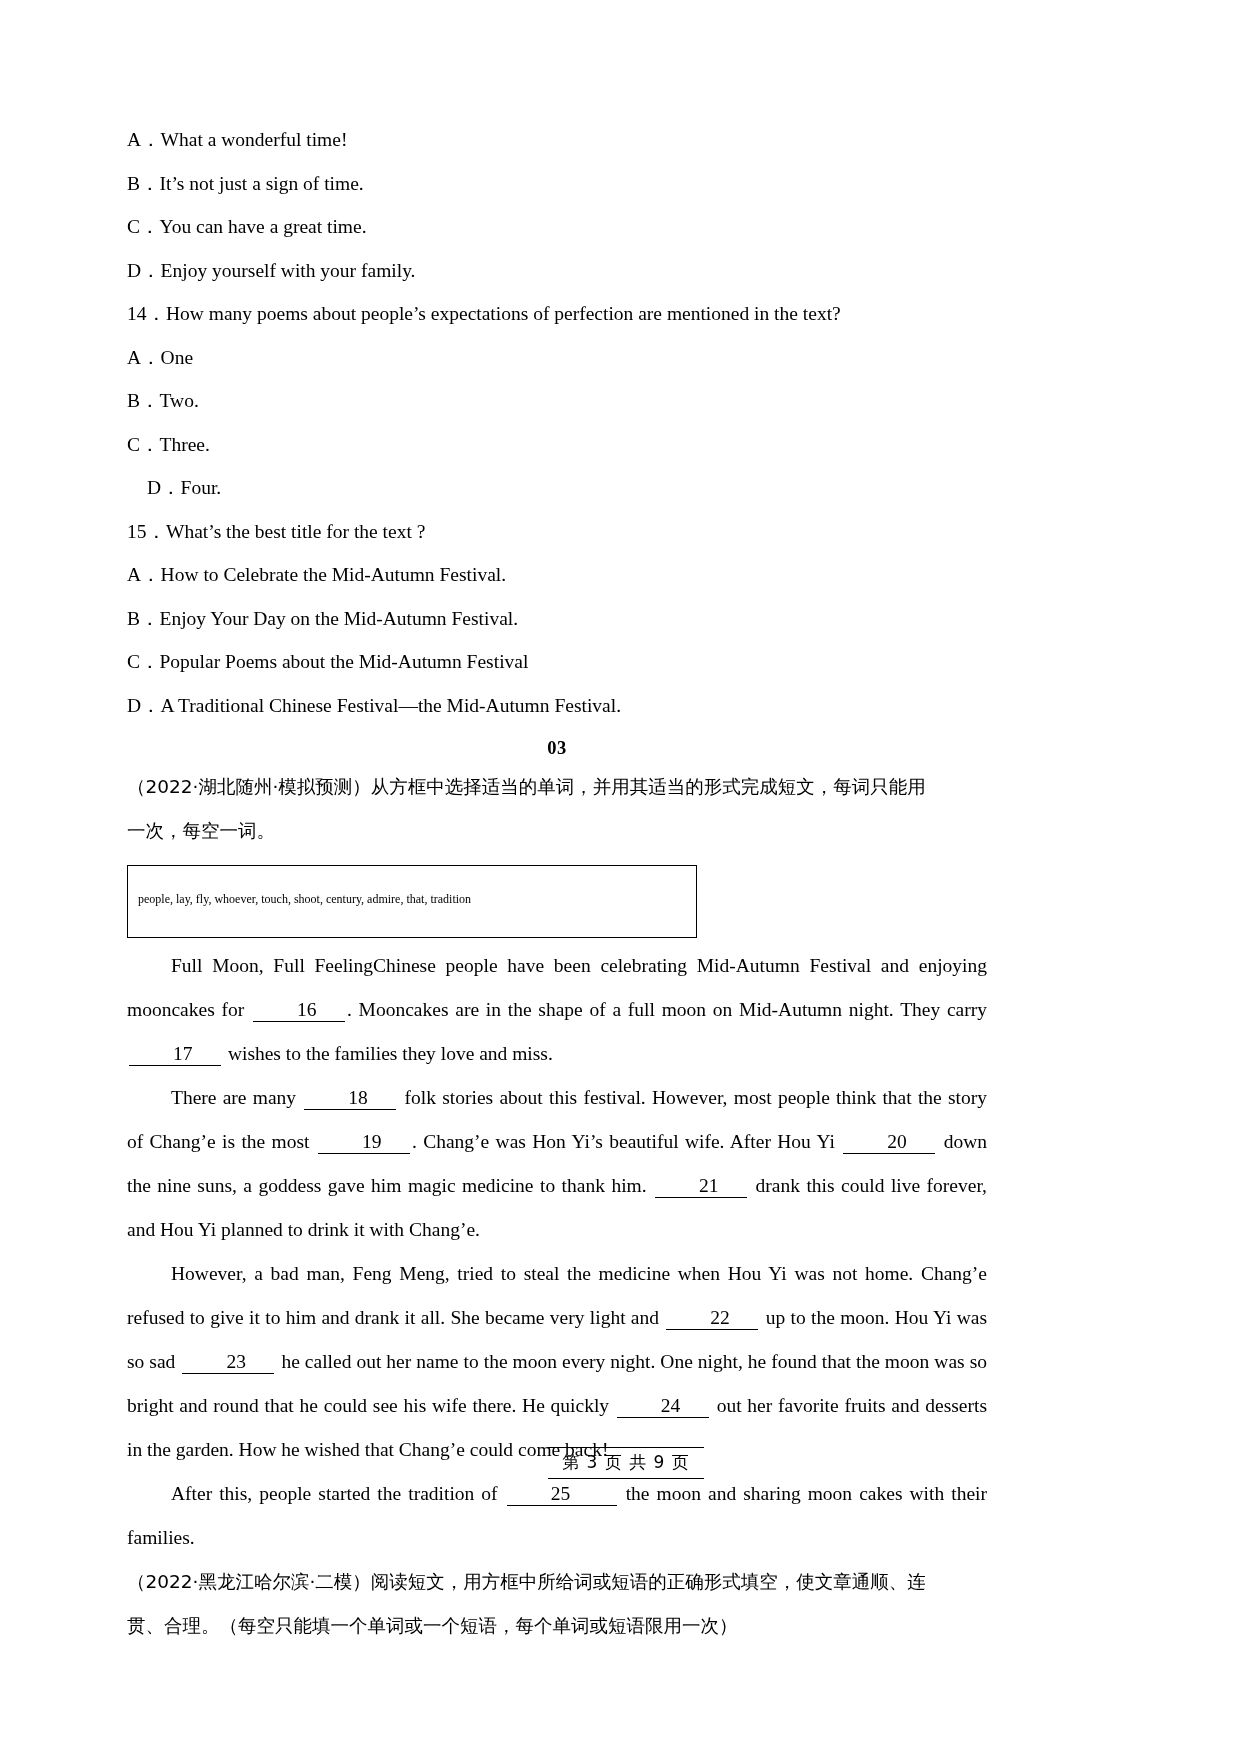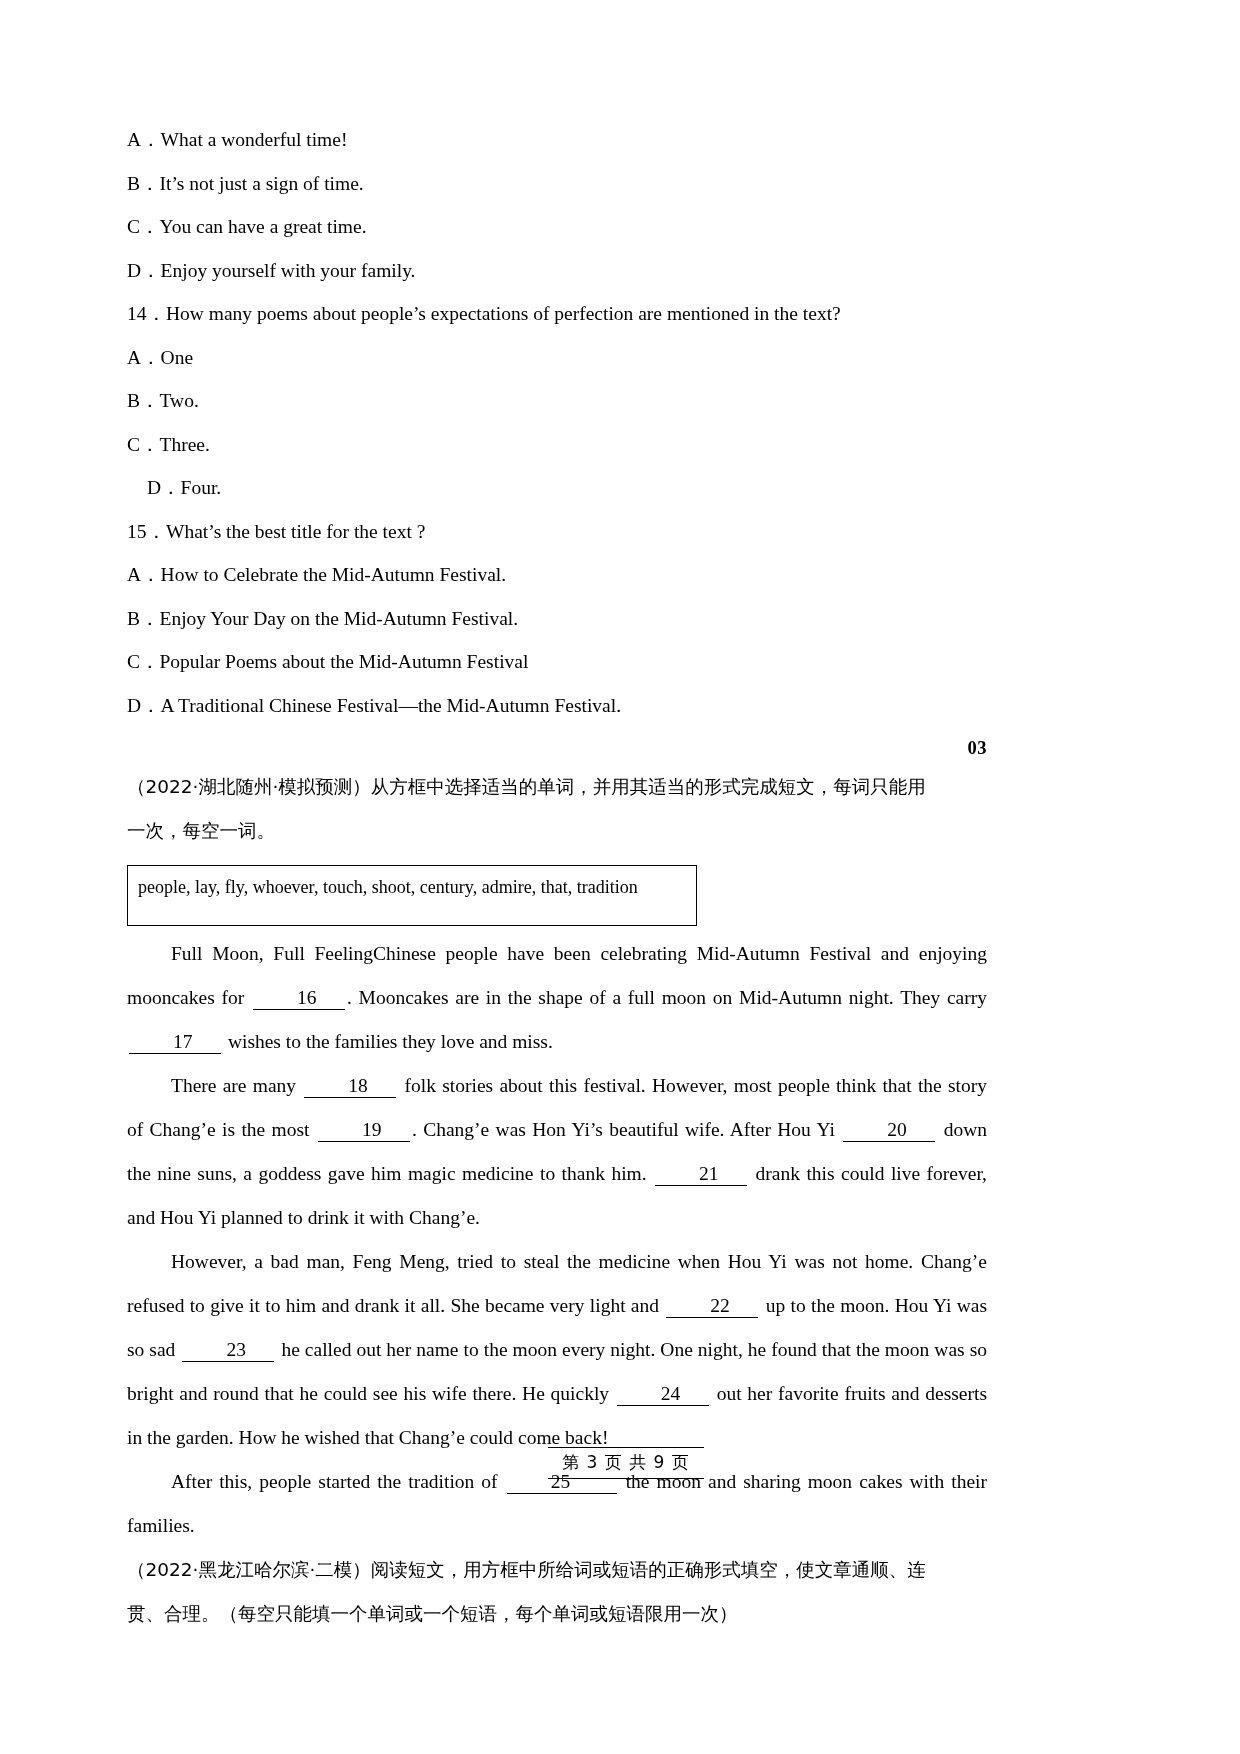--- a/index.html
+++ b/index.html
@@ -45,21 +45,21 @@
   .opt-4col > div { width: 196px; flex: none; }
   .opt-4col > div:last-child { width: auto; margin-left: 20px; }
 
   .qline {
     font-size: 19.5px;
     line-height: 43.5px;
   }
 
   
   .sec-num {
-    text-align: right;
+    text-align: center;
     font-size: 18.5px;
     font-weight: bold;
     line-height: 34px;
     padding-top: 4px;
     letter-spacing: .5px;
   }
 
   
   .cn {
     font-family: "DejaVu Sans", "Liberation Sans", sans-serif;
@@ -74,22 +74,22 @@
     line-height: 44px;
   }
 
   
   .wordbox {
     border: 1.6px solid #000;
     width: 570px;
     box-sizing: border-box;
     margin-top: 12px;
     margin-bottom: 6px;
-    padding: 9px 10px 26px 10px;
-    font-size: 18px;
+    padding: 21px 10px 26px 10px;
+    font-size: 12px;
     line-height: 24px;
   }
 
   
   .para {
     font-size: 19.5px;
     line-height: 44px;
     text-align: justify;
     text-indent: 44px;
     margin: 0;

